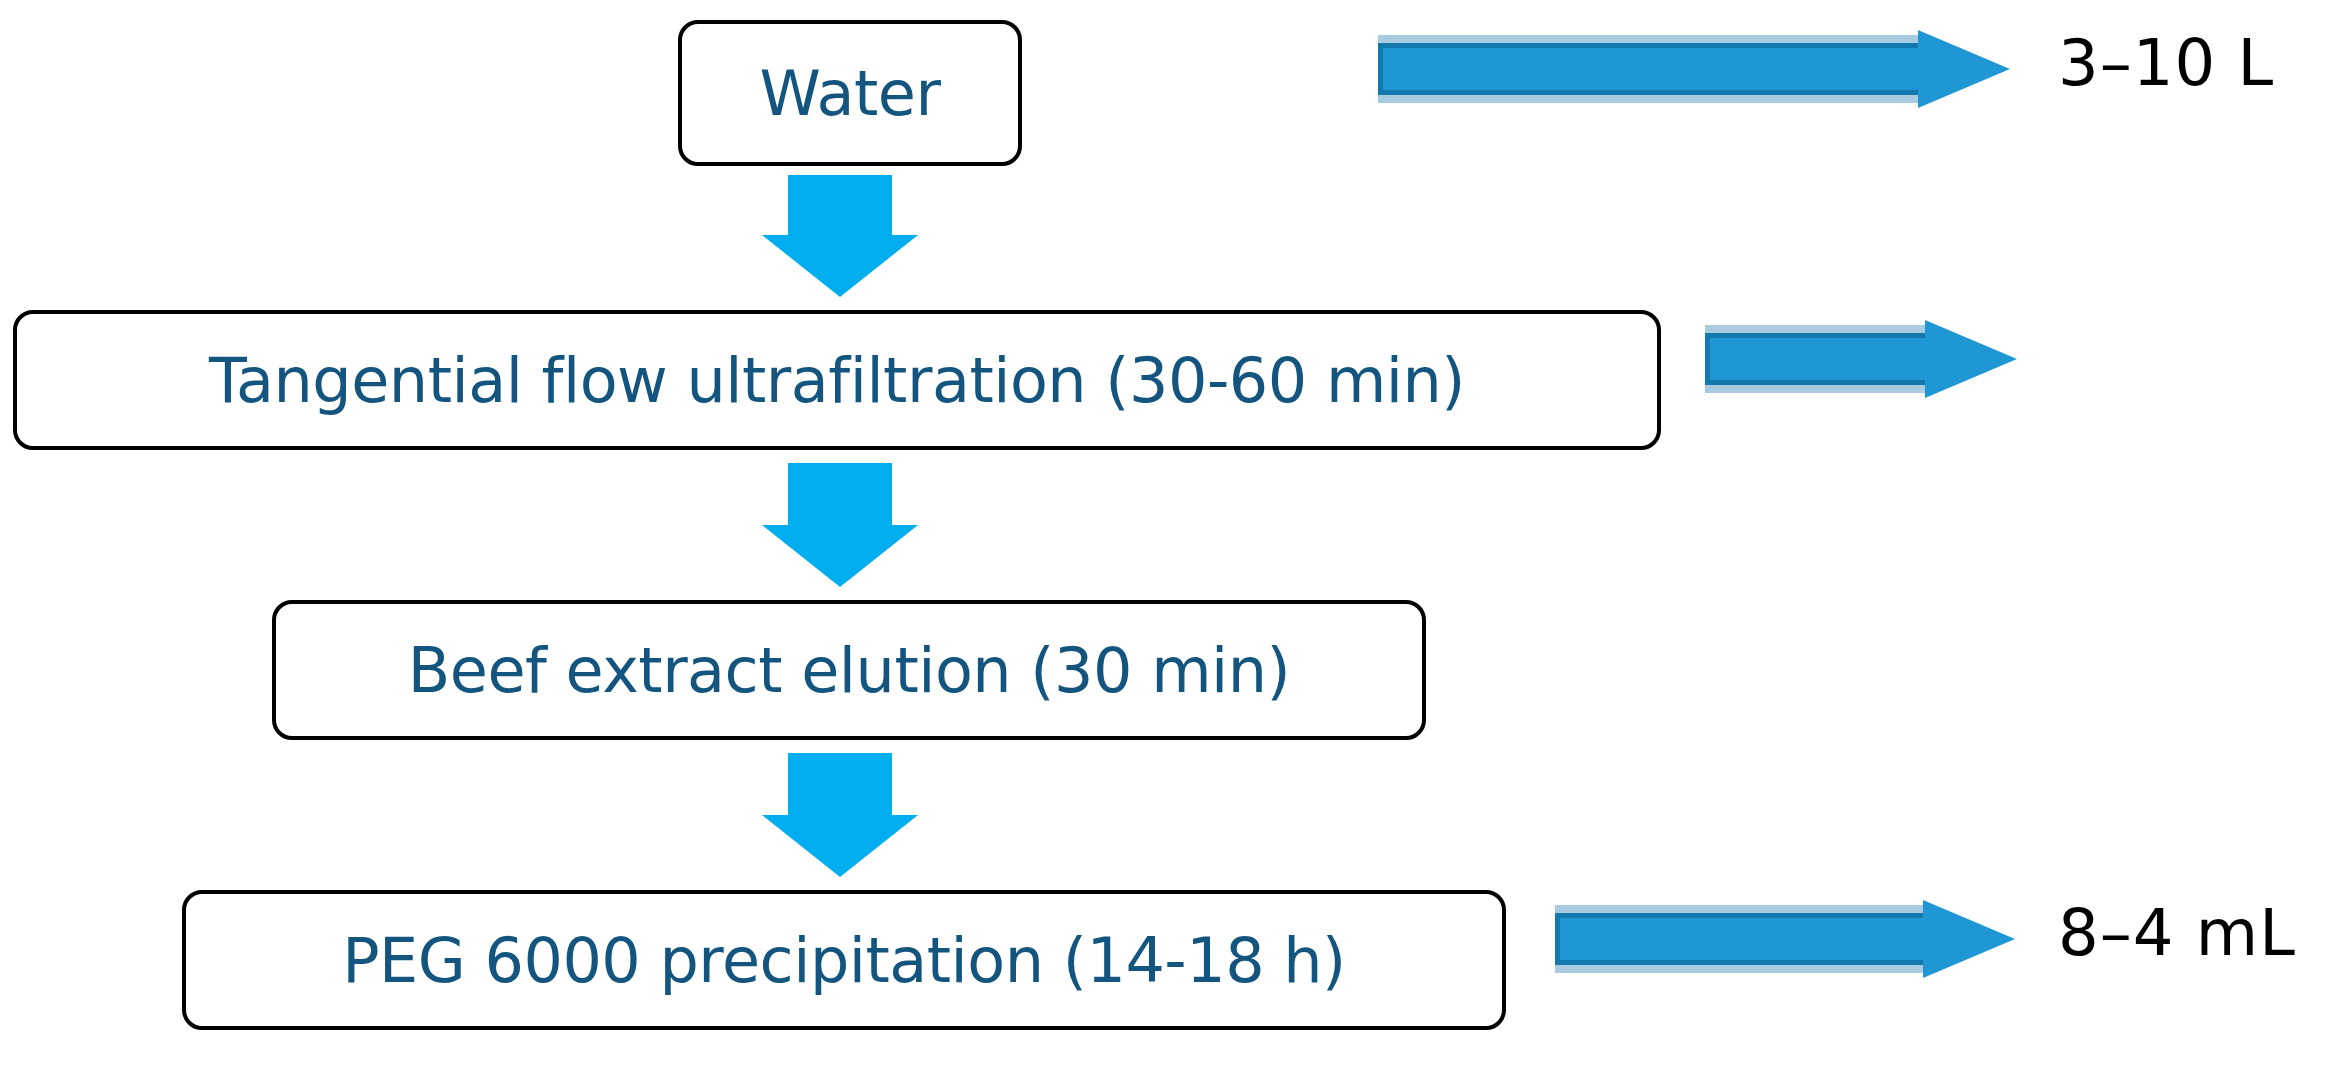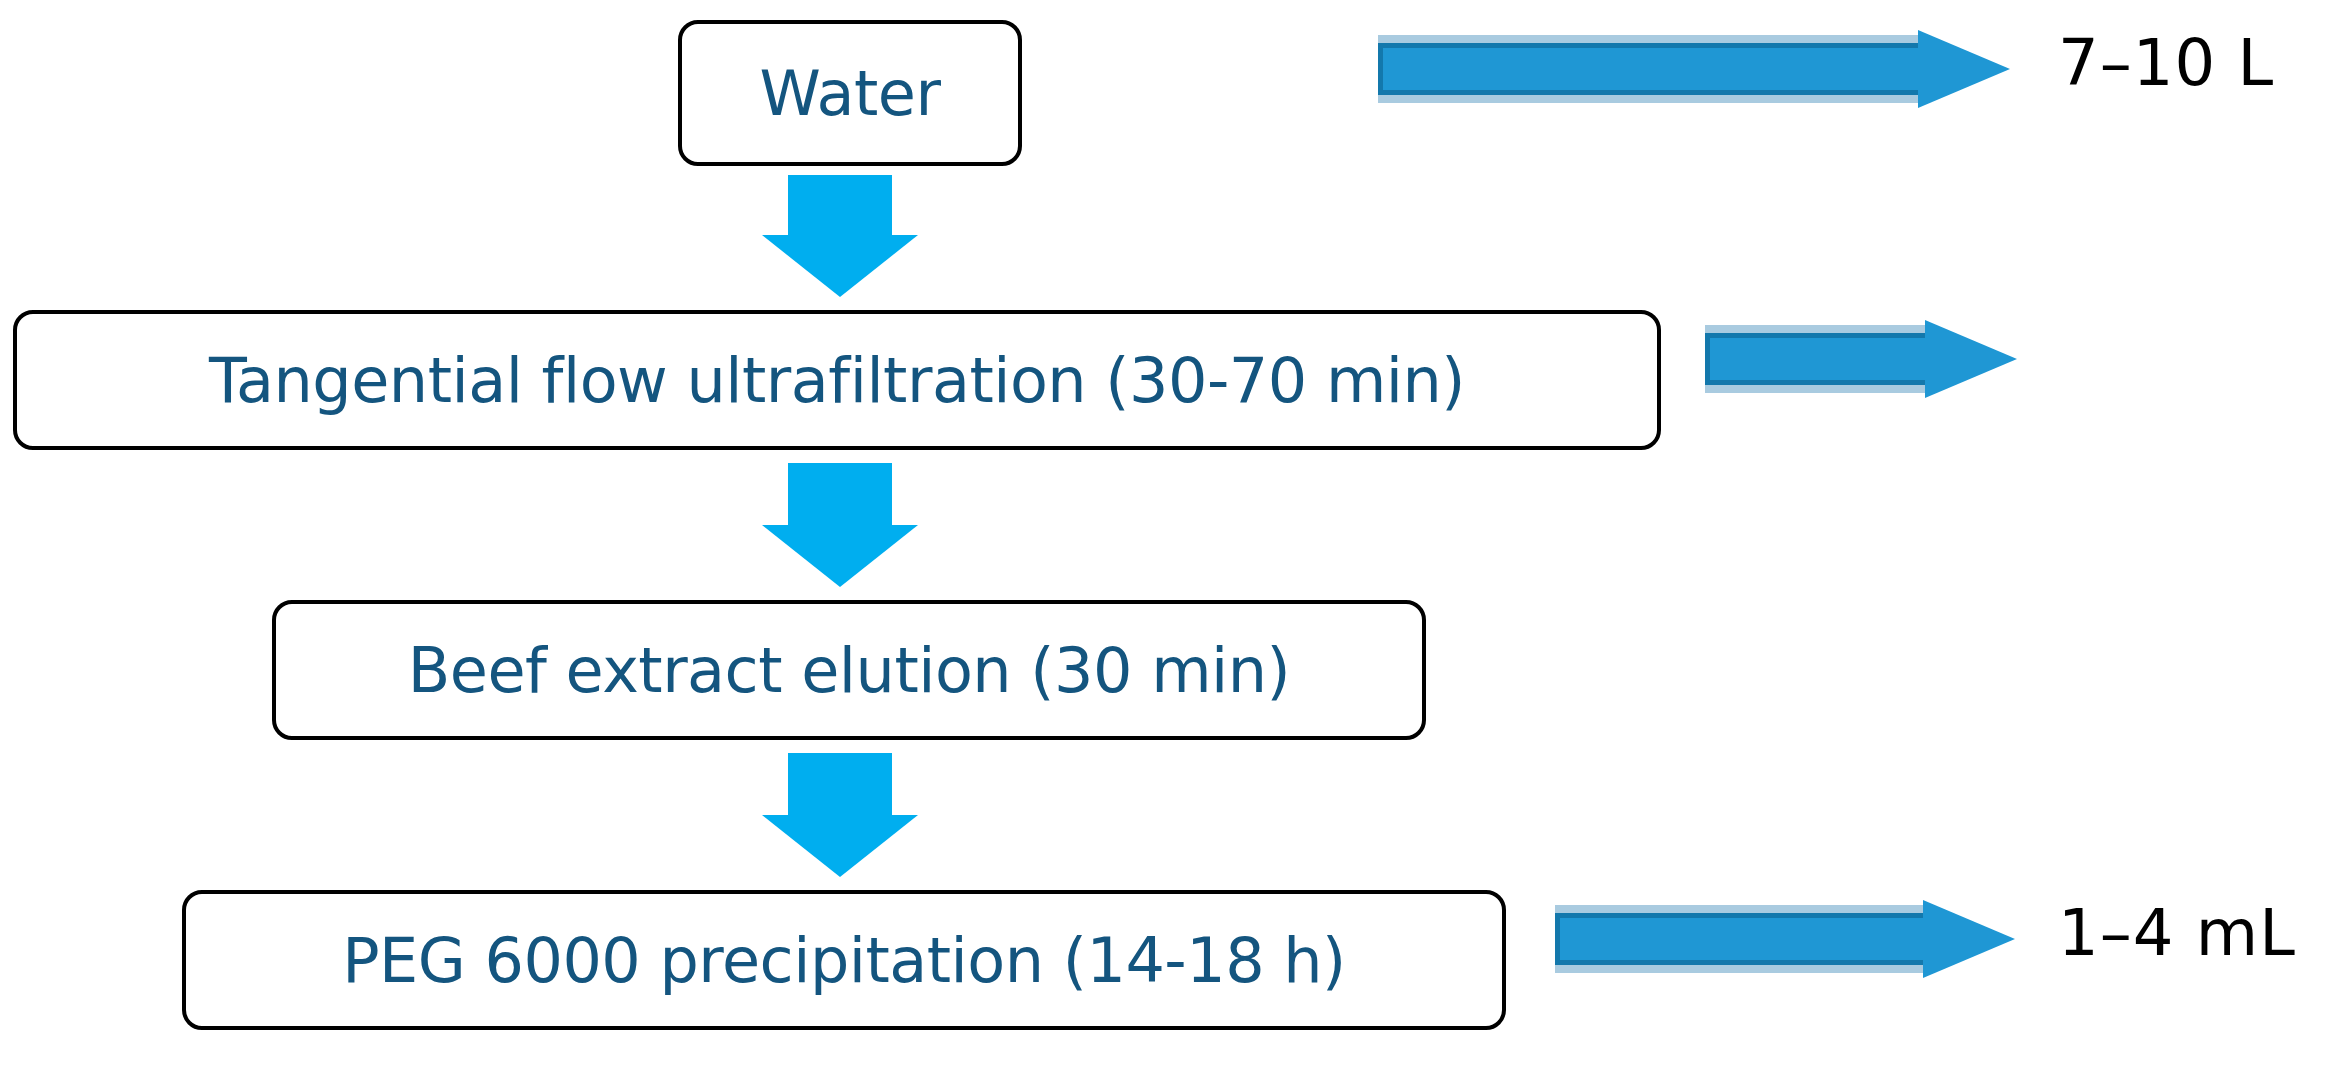--- a/index.html
+++ b/index.html
@@ -158,24 +158,24 @@
     <div class="head"></div>
   </div>
 
   <div class="side-arrow" id="side-1">
     <div class="h-shaft"></div>
     <div class="h-halo-top"></div>
     <div class="h-halo-bot"></div>
     <div class="h-head"></div>
   </div>
 
-  <div class="vol-label" id="vol-1">7–10 L</div>
+  <div class="vol-label" id="vol-1">3–10 L</div>
 
   <div class="proc-box" id="box-tff">
-    <span class="proc-label">Tangential flow ultrafiltration (30-70 min)</span>
+    <span class="proc-label">Tangential flow ultrafiltration (30-60 min)</span>
   </div>
 
   <div class="down-arrow" id="down-2">
     <div class="shaft"></div>
     <div class="head"></div>
   </div>
 
   <div class="side-arrow" id="side-2">
     <div class="h-shaft"></div>
     <div class="h-halo-top"></div>
@@ -197,15 +197,15 @@
     <span class="proc-label">PEG 6000 precipitation (14-18 h)</span>
   </div>
 
   <div class="side-arrow" id="side-3">
     <div class="h-shaft"></div>
     <div class="h-halo-top"></div>
     <div class="h-halo-bot"></div>
     <div class="h-head"></div>
   </div>
 
-  <div class="vol-label" id="vol-3">1–4 mL</div>
+  <div class="vol-label" id="vol-3">8–4 mL</div>
 
 </div>
 
 </body></html>

